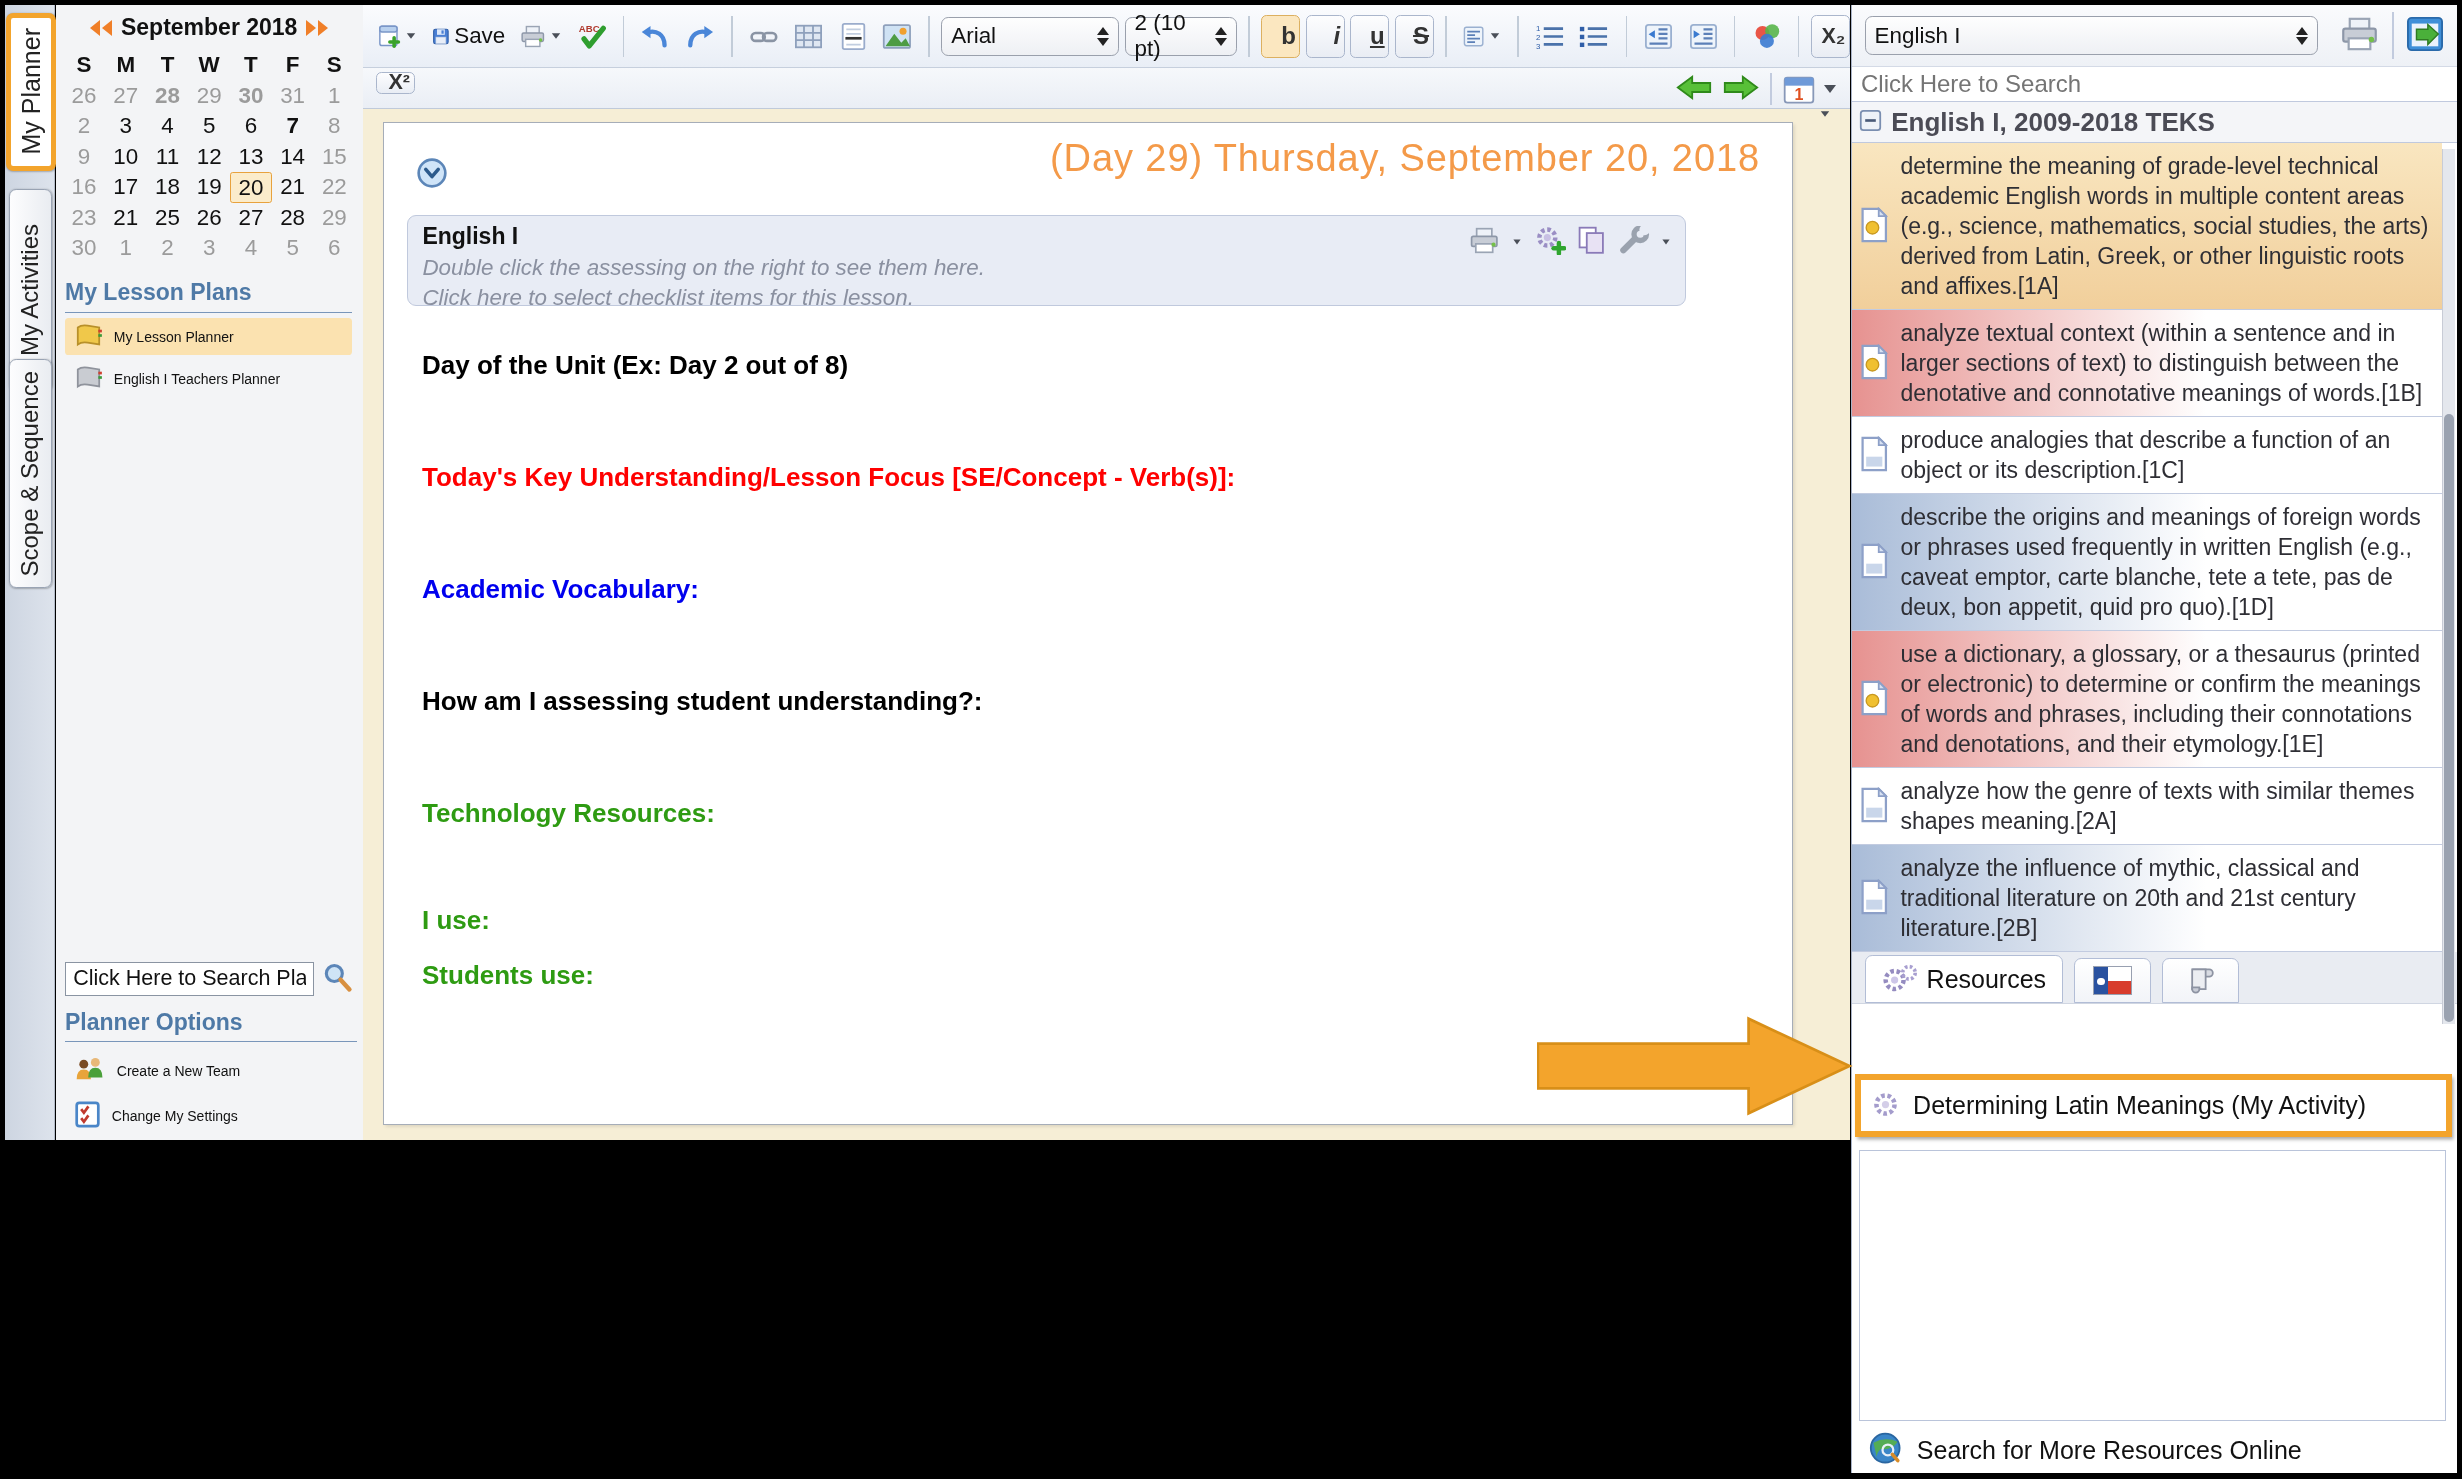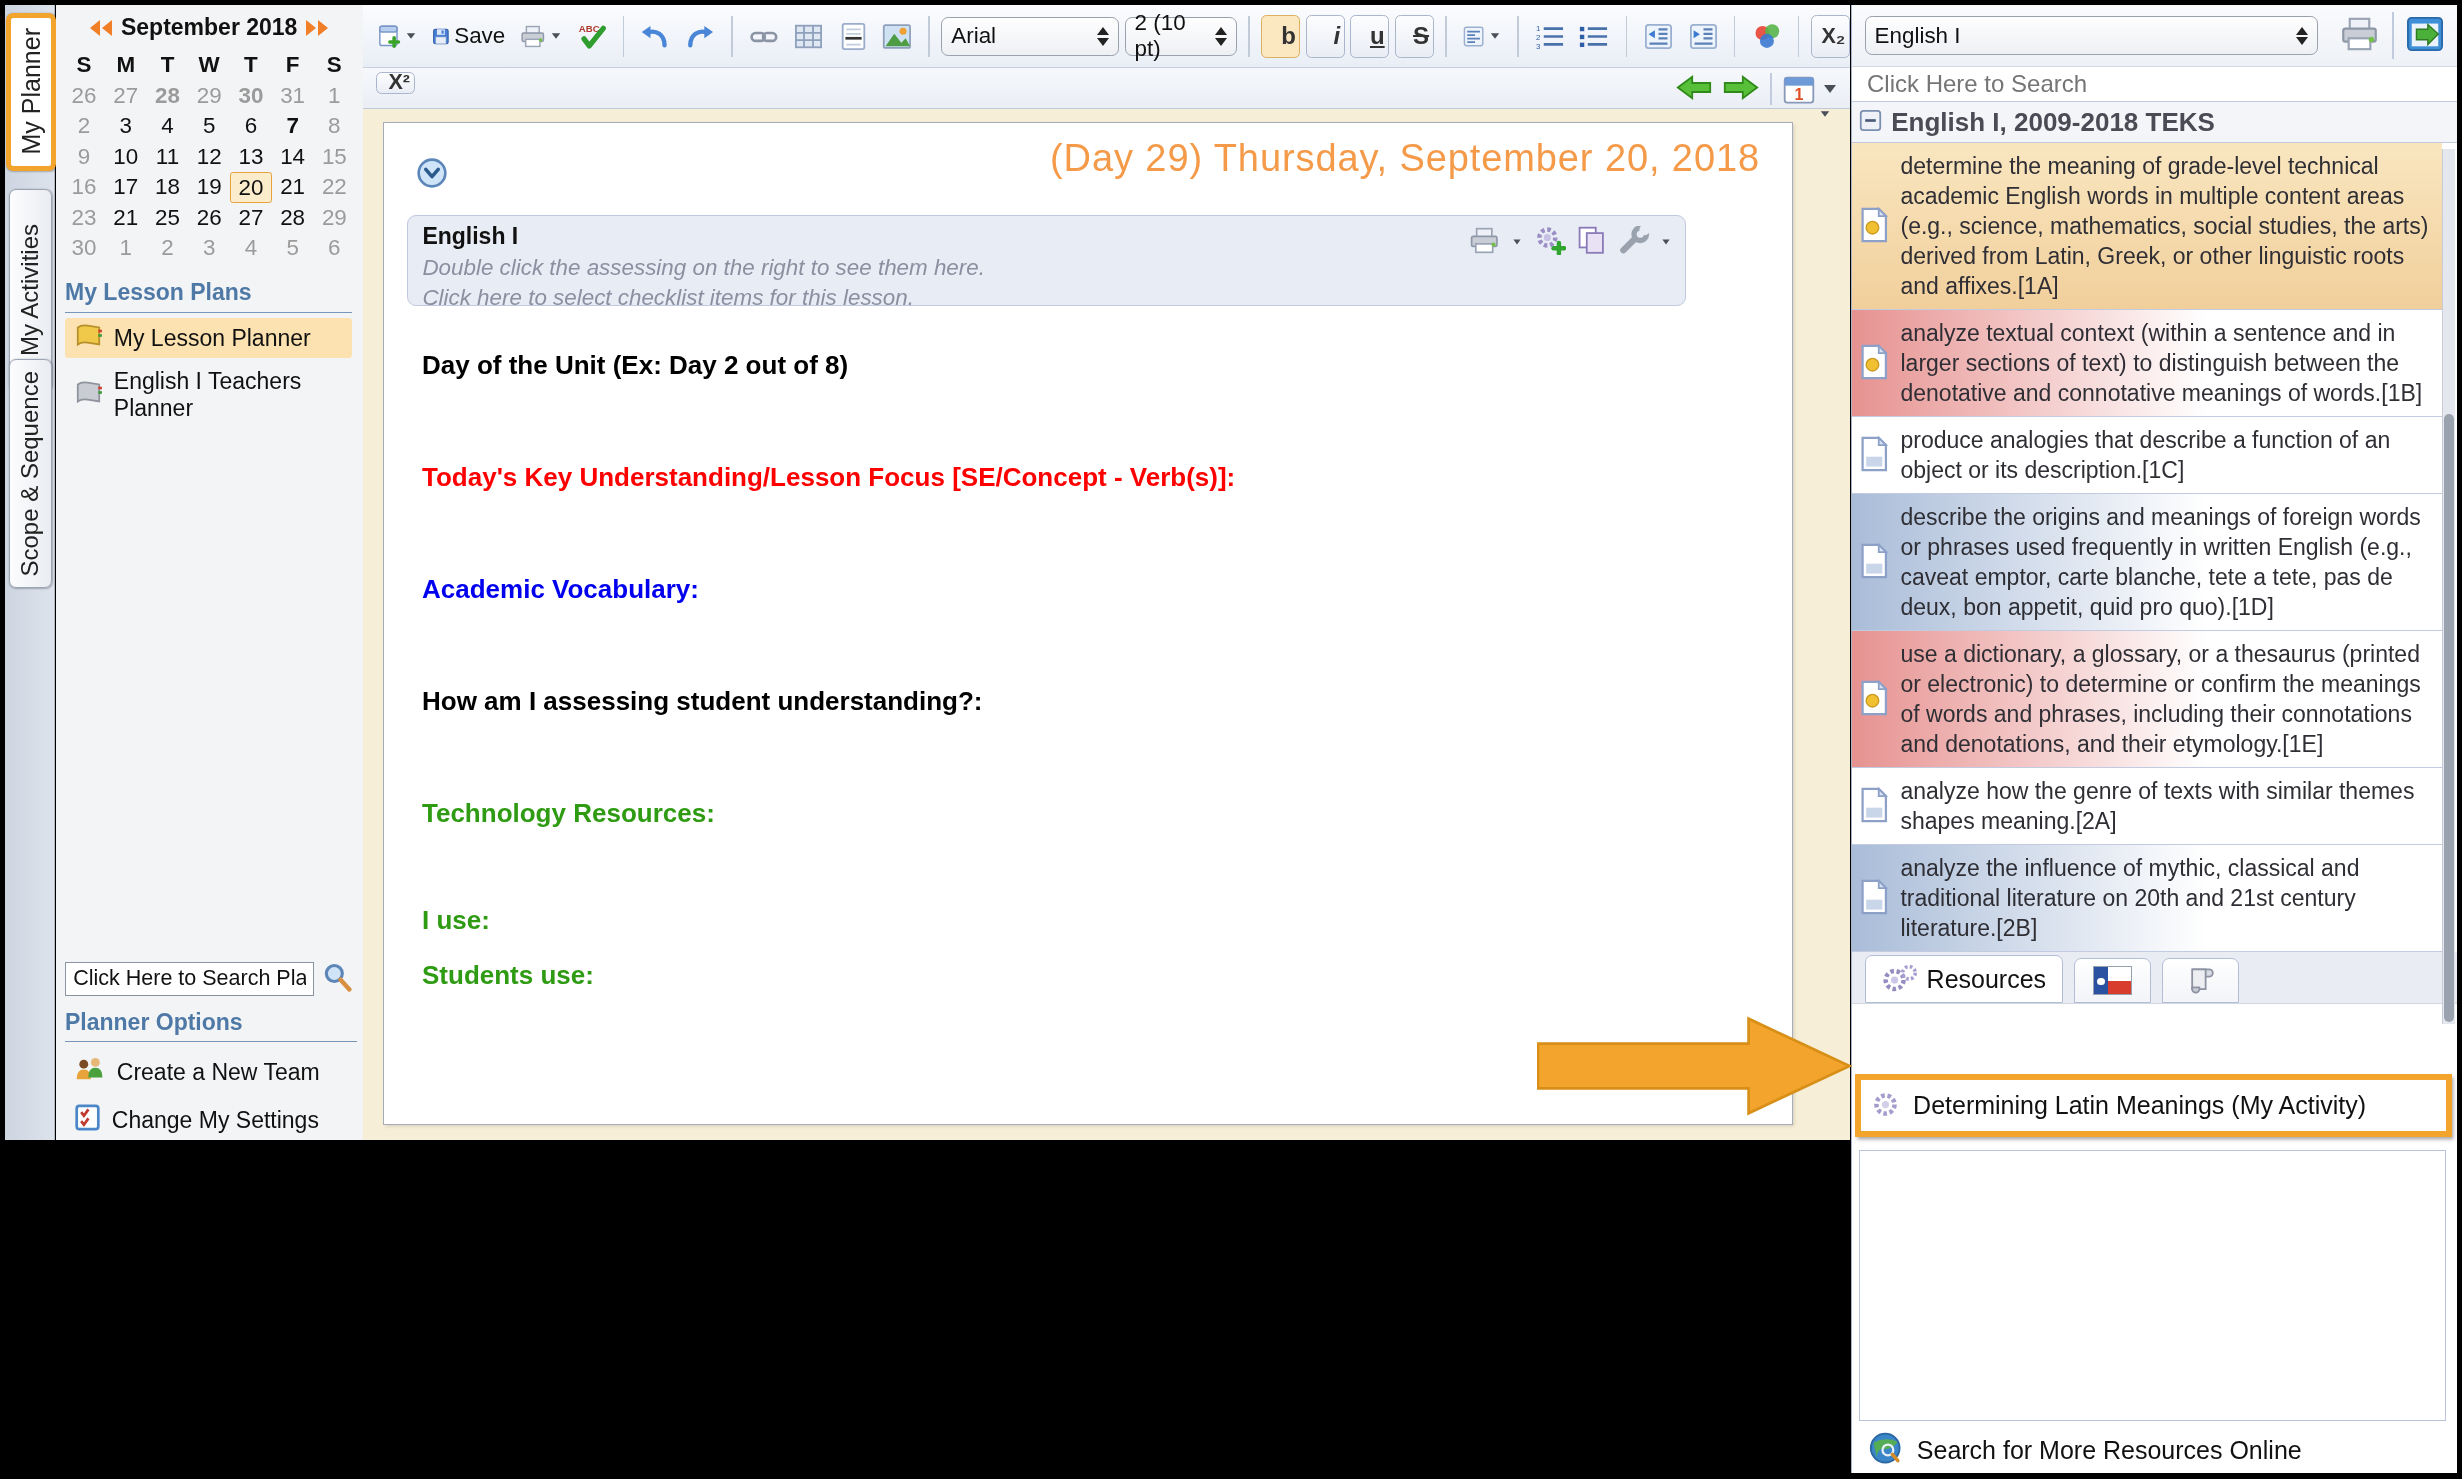--- a/index.html
+++ b/index.html
@@ -28,21 +28,21 @@
   .tri.l{border-top:8px solid transparent;border-bottom:8px solid transparent;border-right:10.8px solid #f07f28;}
   .calgrid{display:grid;grid-template-columns:repeat(7,1fr);margin-top:7.2px;}
   .cal-h{font-weight:bold;font-size:22.4px;text-align:center;height:30.5px;line-height:30.5px;}
   .cal-cell{font-size:22.4px;text-align:center;height:30.5px;line-height:29px;color:#111;}
   .cal-cell.muted{color:#9b9b9b;}
   .cal-cell.bold{font-weight:bold;}
   .cal-cell.today{background:#fbeccb;border:1.8px solid #e8a23d;border-radius:2.7px;}
 
   .lp-section{position:absolute;left:9px;top:274px;width:287px;}
   .lp-heading{color:#4e79a6;font-weight:bold;font-size:23px;padding-bottom:5.4px;border-bottom:1.8px solid #7996ba;}
-  .lp-item{display:flex;align-items:center;gap:10.8px;padding:4.5px 9px;margin-top:5.4px;font-size:23px;cursor:default;}
+  .lp-item{display:flex;align-items:center;gap:10.8px;padding:4.5px 9px;margin-top:5.4px;font-size:14px;cursor:default;}
   .lp-item.selected{background:#fbe2b0;border-radius:3.6px;}
 
   .left-bottom{position:absolute;left:9px;top:956px;width:292px;}
   .searchrow{display:flex;align-items:center;gap:7.2px;}
   .searchrow input{width:249px;height:34px;border:1.8px solid #8a94a2;font-size:21.5px;
                    font-family:"Liberation Sans",sans-serif;padding:0 7.2px;color:#111;background:#fff;}
   .po-items{margin-top:9px;}
 
   
   .center{position:absolute;left:363px;top:5.4px;width:1487px;height:1135px;background:#f6eed6;}
@@ -91,21 +91,21 @@
   .bodyline:nth-child(8){margin-top:51px;}
 
   
   .rightpanel{position:absolute;left:1851px;top:5.4px;width:606px;height:1468px;background:#fff;
               border-left:0.9px solid #aab4c8;}
   .rp-topbar{height:61px;display:flex;align-items:center;padding:0 12.6px;gap:12.6px;
              background:linear-gradient(#fafbfd,#eef1f6);}
   .rp-topbar .selbox{width:453px;}
   .vsep{width:1.8px;height:47px;background:#c2cbde;}
   .rp-search{height:36px;border-top:0.9px solid #d4dae6;border-bottom:0.9px solid #c0c9de;display:flex;align-items:center;}
-  .rp-search input{border:none;outline:none;width:100%;font-size:24px;color:#9aa4b8;padding:0 15px;
+  .rp-search input{border:none;outline:none;width:100%;font-size:24px;color:#9aa4b8;padding:0 9px;
                    font-family:"Liberation Sans",sans-serif;background:transparent;}
   .rp-grouphead{height:41px;display:flex;align-items:center;gap:9px;padding-left:7.2px;background:#f4f5f8;
                 border-bottom:0.9px solid #c0c9de;}
   .rp-grouphead .gt{font-weight:bold;font-size:26px;color:#4b4b55;}
   #std-list{width:590px;}
   .std-item{display:flex;align-items:center;gap:10.8px;padding:8px 7.2px 8px 7.2px;border-bottom:0.9px solid #c2cbe0;}
   .std-text{font-size:23px;line-height:30px;color:#2e2e34;width:533px;}
   .std-item.bg-selected{background:linear-gradient(#f9e6c0,#f1cf9b);}
   .std-item.bg-red{background:linear-gradient(90deg,#e69290,#ffffff 60%);}
   .std-item.bg-blue{background:linear-gradient(90deg,#a9bcd8,#ffffff 60%);}

